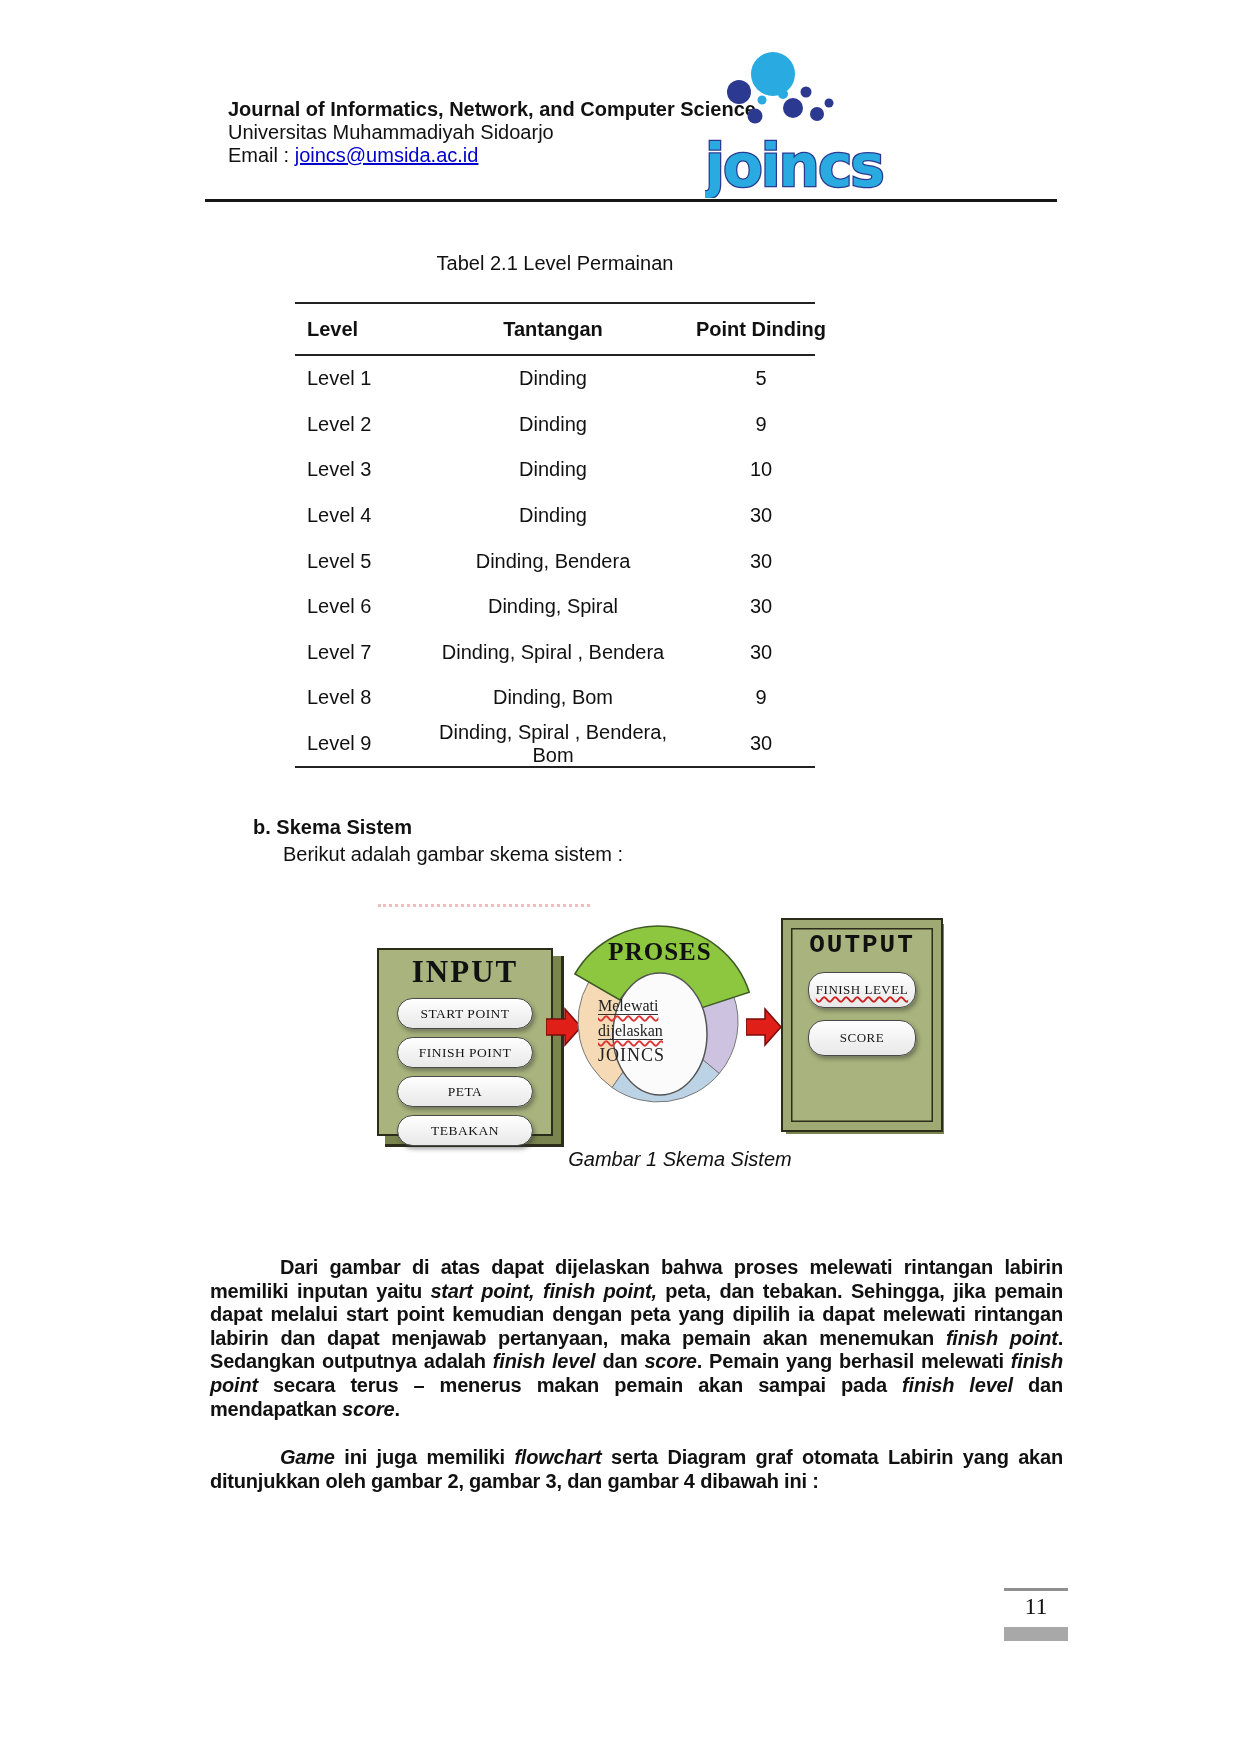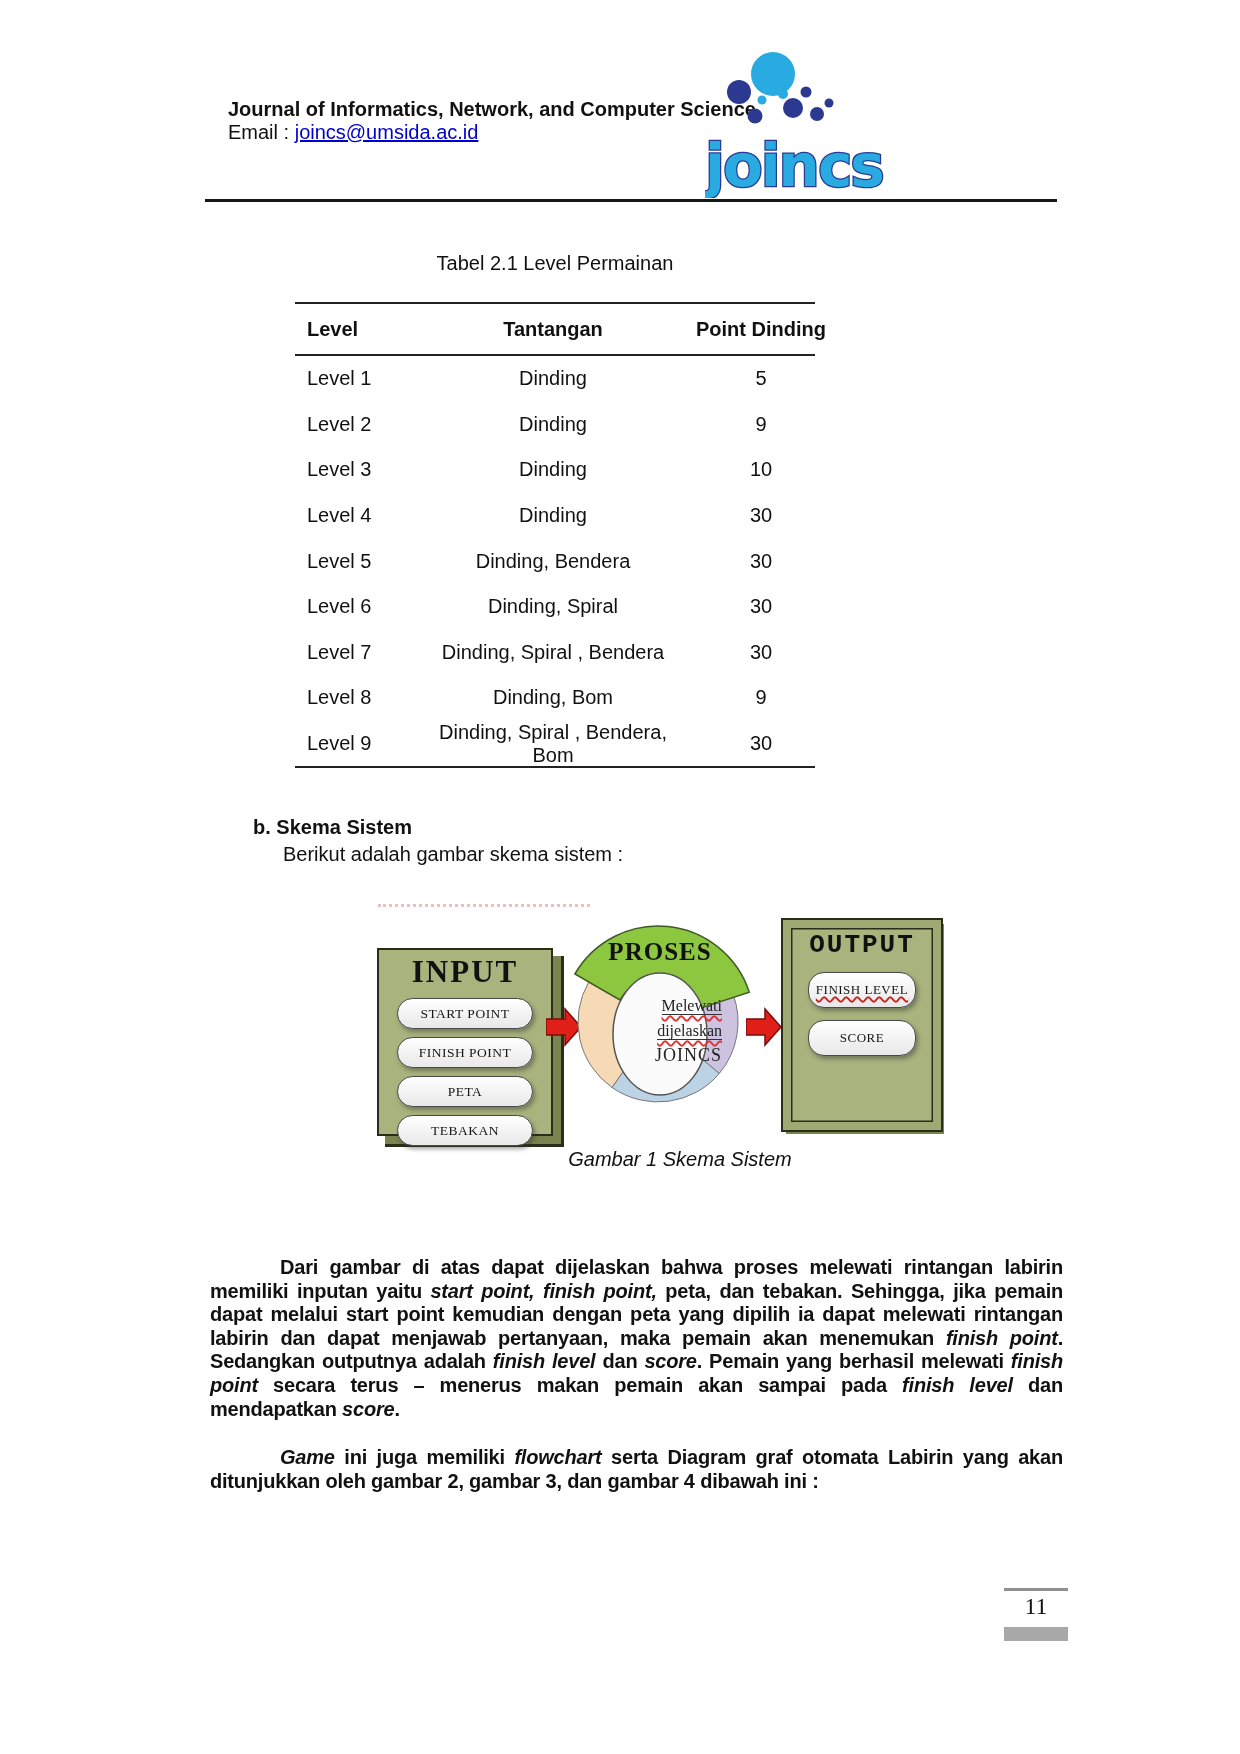--- a/index.html
+++ b/index.html
@@ -39,21 +39,21 @@
   .input-box .pill{width:134px;height:29px;margin:8px auto 0;}
   .input-box .pill:first-of-type{margin-top:12px;}
   .output-box .pill{width:106px;height:34px;margin:12px auto 0;font-size:13px;}
   .output-box .pill:first-of-type{margin-top:32px;}
   .arrow{position:absolute;width:36px;height:40px;}
   .arrow1{left:546px;top:1007px;}
   .arrow2{left:746px;top:1007px;}
   .donut{position:absolute;left:570px;top:912px;width:180px;height:210px;}
   .proses-label{position:absolute;left:570px;top:938px;width:180px;text-align:center;
                 font-family:"Liberation Serif",serif;font-weight:bold;font-size:25px;letter-spacing:1px;}
-  .ellipse-text{position:absolute;left:598px;top:993px;width:124px;text-align:right;
+  .ellipse-text{position:absolute;left:598px;top:993px;width:124px;text-align:left;
                 font-family:"Liberation Serif",serif;font-size:16px;line-height:25px;color:#222;}
   .ellipse-text .big{font-size:18px;letter-spacing:1px;}
   .misspell{border-bottom:1px solid #333;text-decoration-line:underline;text-decoration-style:wavy;
             text-decoration-color:#d33;text-decoration-thickness:1.5px;text-underline-offset:4px;}
   .squiggle{text-decoration-line:underline;text-decoration-style:wavy;text-decoration-color:#c22;
             text-decoration-thickness:1.5px;text-underline-offset:2px;}
   .caption{position:absolute;left:420px;top:1148px;width:520px;text-align:center;
            font-style:italic;font-size:20px;}
   
   .body-par{position:absolute;left:210px;width:853px;text-align:justify;font-size:20px;
@@ -66,20 +66,21 @@
       font-family:"Liberation Serif",serif;font-size:24px;}
   .pn-bar{position:absolute;left:1004px;top:1627px;width:64px;height:14px;background:#a8a8a8;}
 </style>
 </head>
 <body>
 
 <div class="page">
 
   <div class="hdr">
     <div class="title">Journal of Informatics, Network, and Computer Science</div>
+    <div>Universitas Muhammadiyah Sidoarjo</div>
     <div>
       <span>Email : </span><a>joincs@umsida.ac.id</a>
     </div>
   </div>
 
   <div class="logo">
     <svg width="240" height="158" viewBox="0 0 240 158">
       <circle cx="34" cy="52" r="12" style="fill:var(--logo-navy)"></circle>
       <circle cx="68" cy="34" r="22" style="fill:var(--logo-blue)"></circle>
       <circle cx="50" cy="76" r="7.5" style="fill:var(--logo-navy)"></circle>

